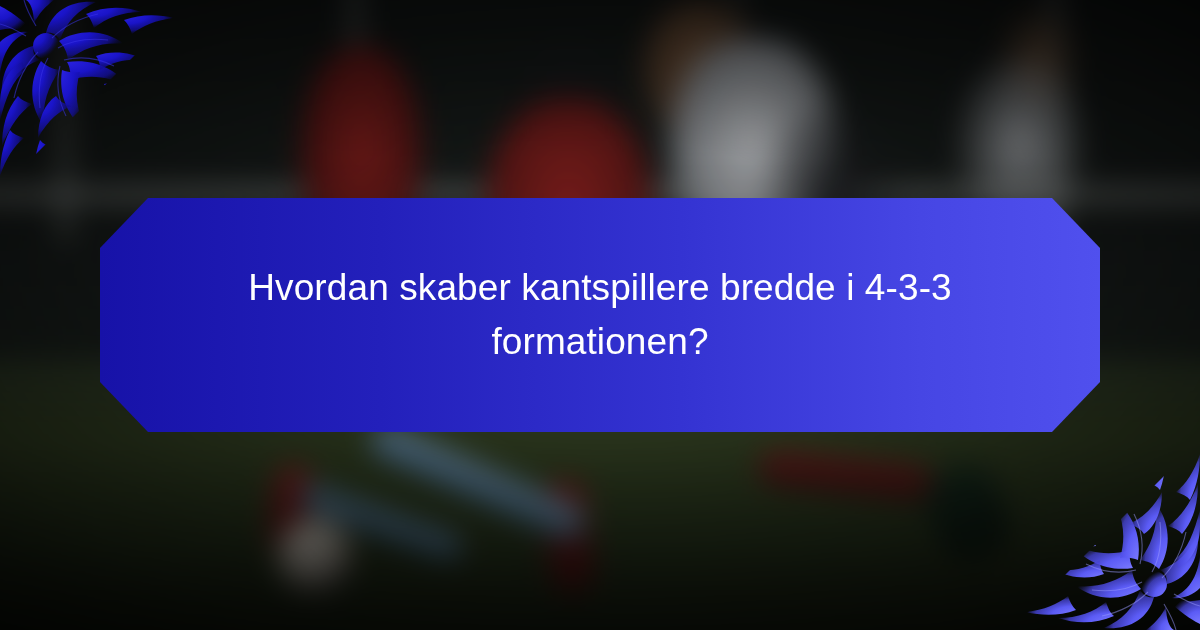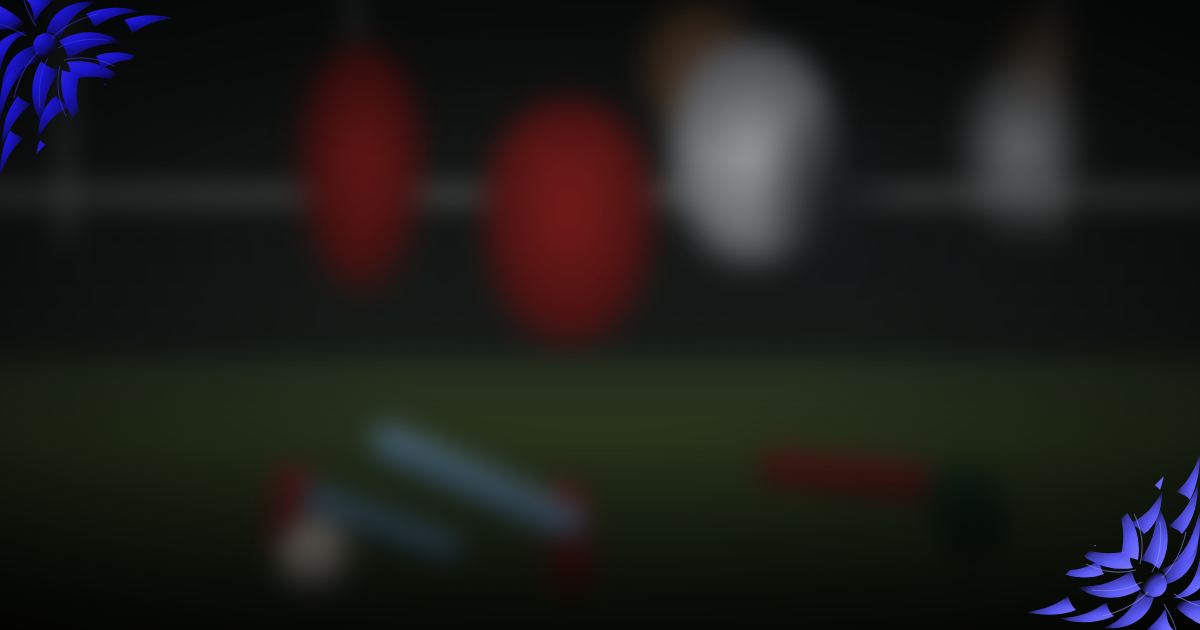--- a/index.html
+++ b/index.html
@@ -281,14 +281,17 @@
         <path d="M64,60 C80,56 98,58 114,66"></path>
         <path d="M38,52 C26,64 18,80 14,98"></path>
         <path d="M48,58 C40,72 38,90 40,108"></path>
         <path d="M60,66 C56,82 58,100 66,116"></path>
         <path d="M26,36 C16,30 8,26 0,24"></path>
         <path d="M36,26 C30,16 26,8 24,0"></path>
       </g>
     </svg>
   </div>
 
+  <div class="banner">
+    <h1 class="banner-title">Hvordan skaber kantspillere bredde i 4-3-3 formationen?</h1>
+  </div>
 
 </div>
 
 </body></html>

